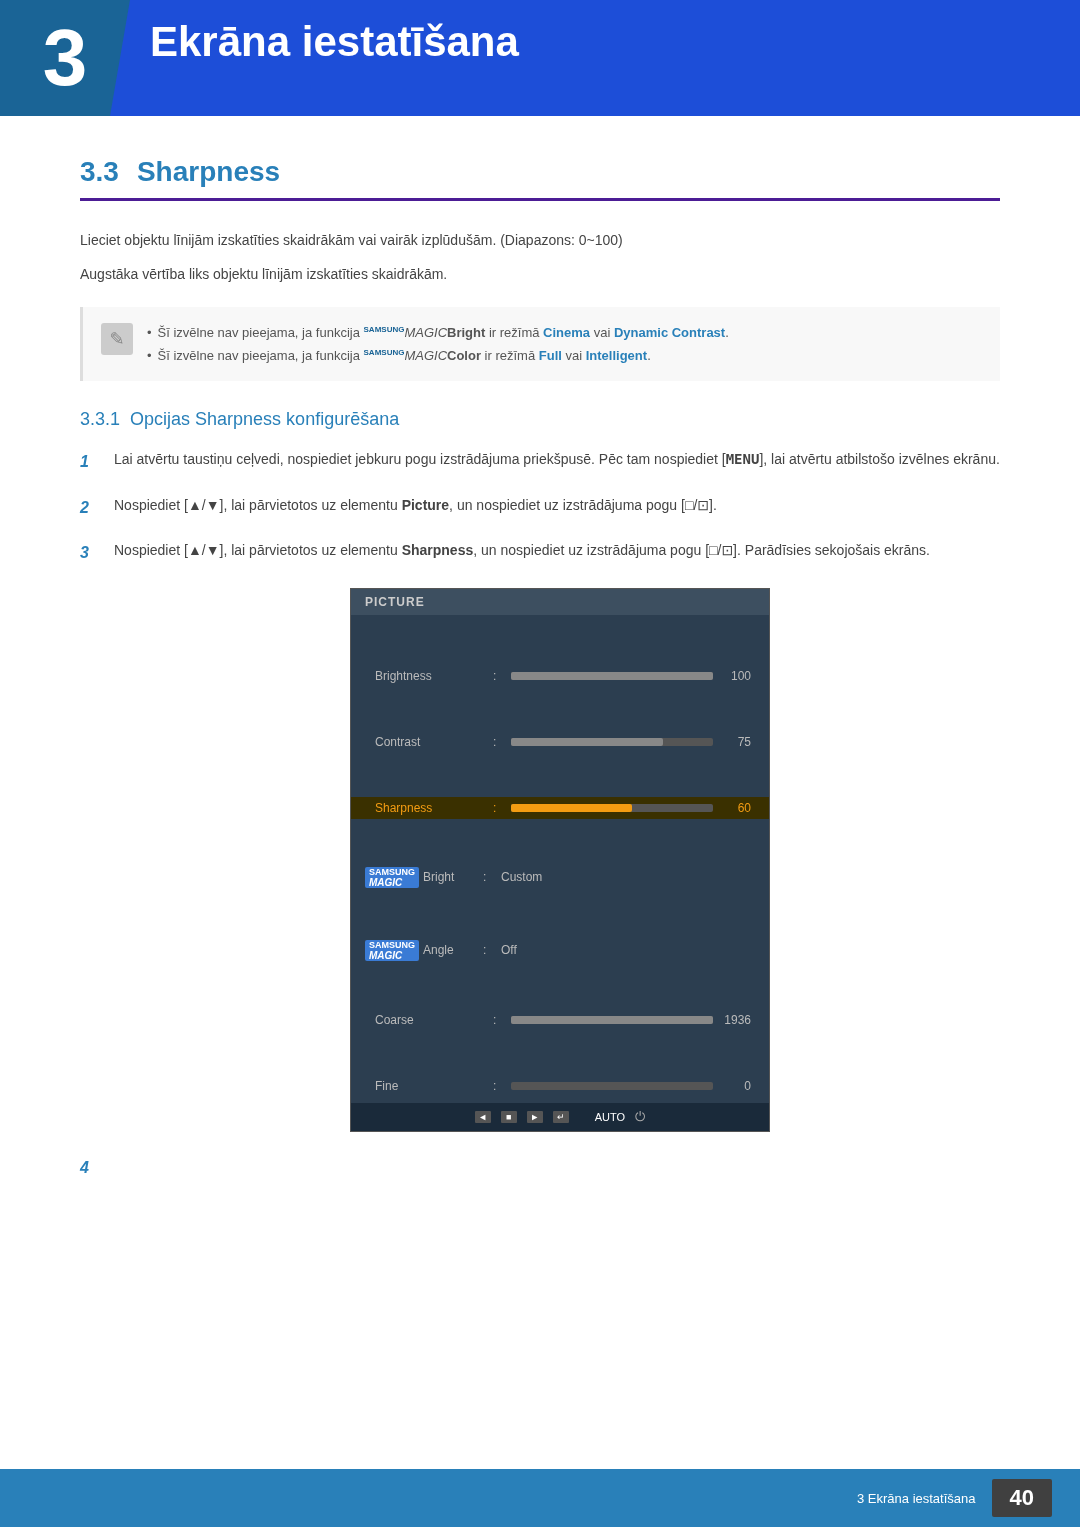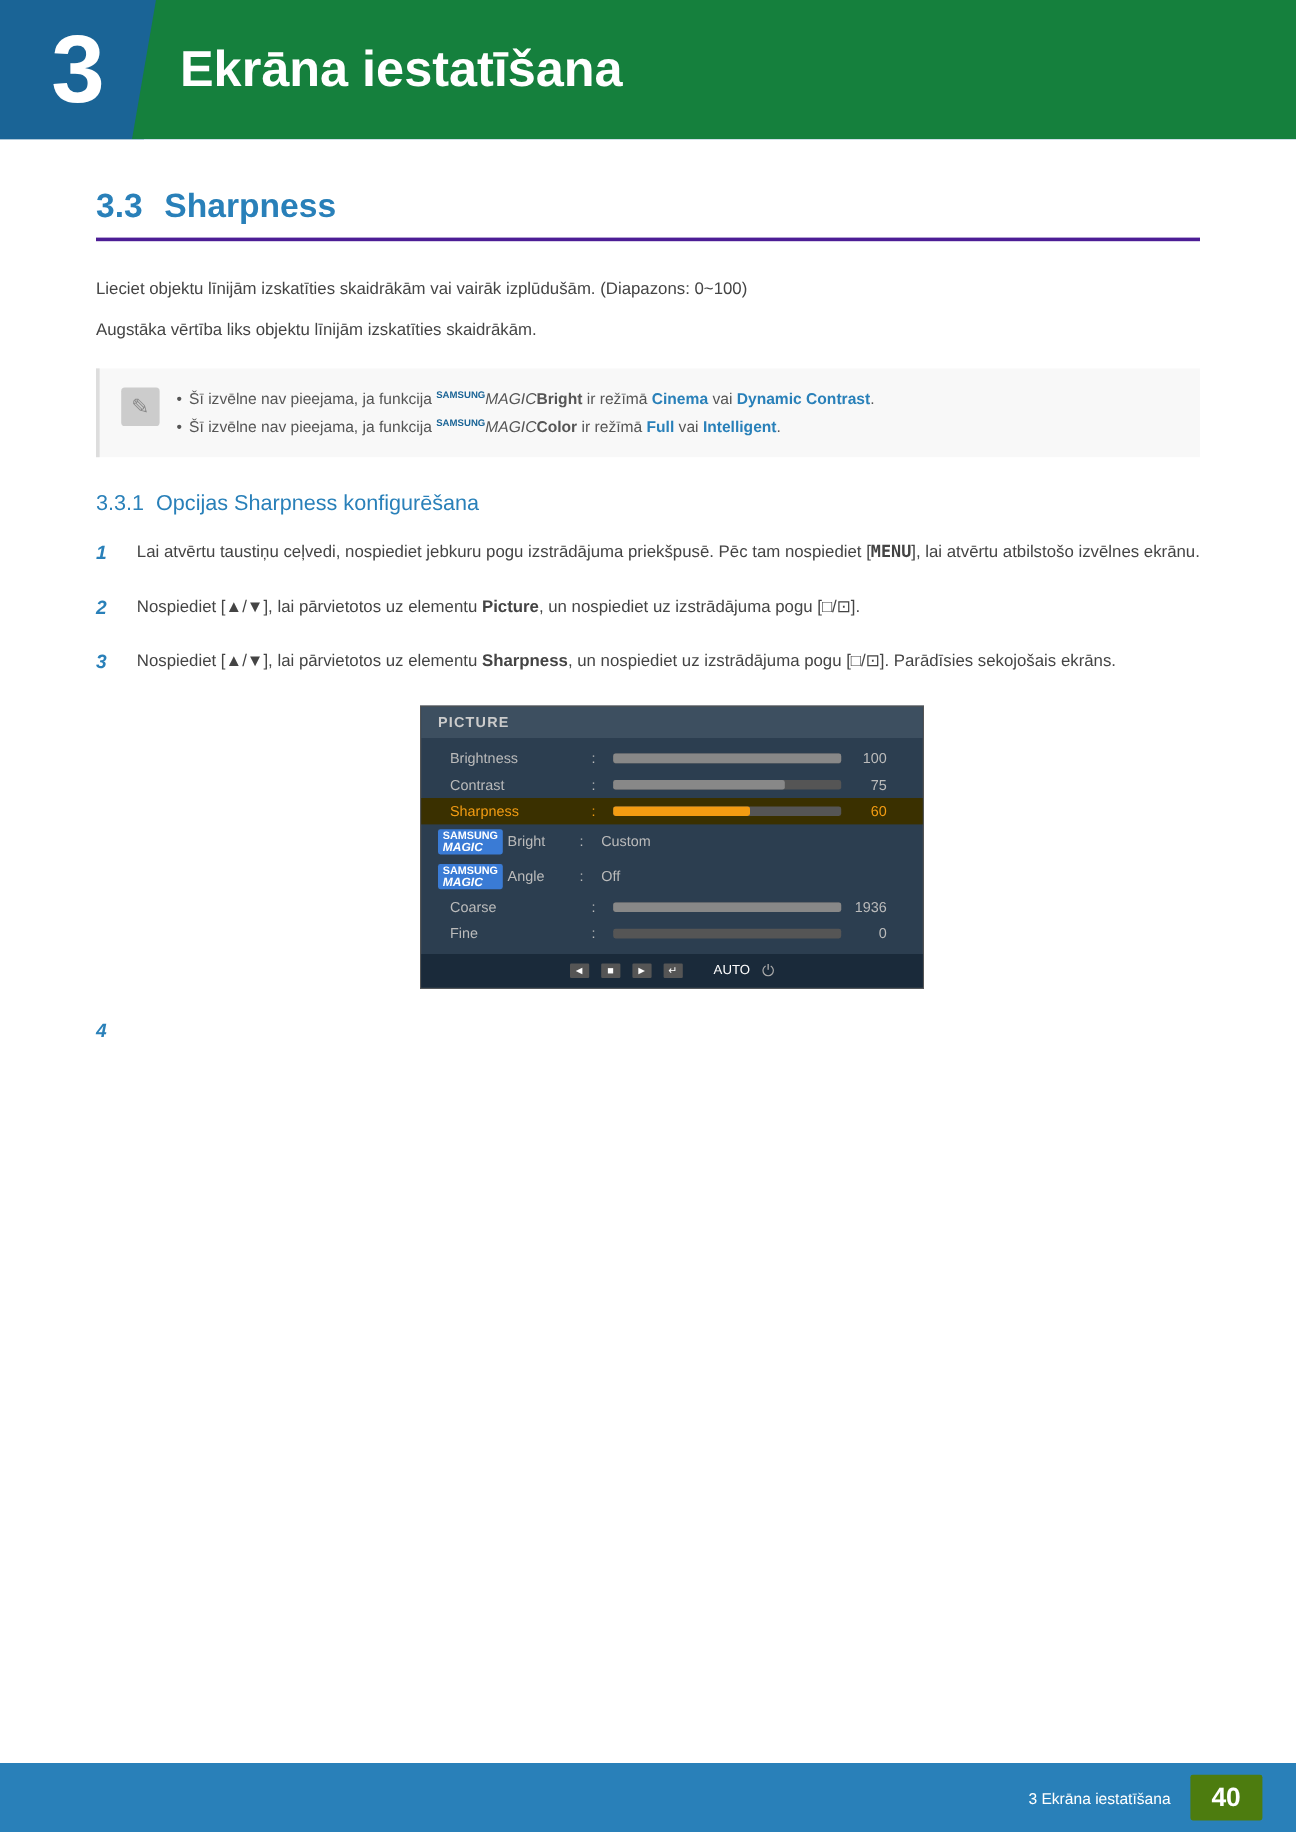--- a/index.html
+++ b/index.html
@@ -34,24 +34,23 @@
 
     .header-number {
       font-size: 80px;
       font-weight: bold;
       color: #fff;
       line-height: 1;
       font-family: Arial, sans-serif;
     }
 
     .header-title-block {
-      background: #15803d;
+      background: #1d4ed8;
       flex: 1;
       display: flex;
-      align-items: center;
       padding: 18px 40px;
       clip-path: polygon(20px 0%, 100% 0%, 100% 100%, 0% 100%);
       margin-left: -10px;
     }
 
     .header-title {
       font-size: 42px;
       font-weight: bold;
       color: #fff;
       font-family: Arial, sans-serif;
@@ -212,24 +211,25 @@
       letter-spacing: 1px;
     }
 
     .picture-menu-body {
       padding: 6px 0;
     }
 
     .menu-row {
       display: flex;
       align-items: center;
-      padding: 4px 30px 4px 24px;
+      padding: 4px 18px 4px 24px;
       font-size: 12px;
       color: #bbb;
       gap: 8px;
+      margin-top: 44px;
     }
 
     .menu-row.active {
       color: #f39c12;
     }
 
     .menu-row-label {
       min-width: 110px;
       flex-shrink: 0;
     }
@@ -309,21 +309,21 @@
       font-size: 14px;
       gap: 16px;
     }
 
     .footer-text {
       font-size: 13px;
       color: #fff;
     }
 
     .footer-page {
-      background: #4d7c0f;
+      background: #404040;
       color: #fff;
       font-size: 22px;
       font-weight: bold;
       padding: 6px 18px;
       border-radius: 2px;
     }
 
     .kbd {
       font-weight: bold;
       font-family: monospace;

